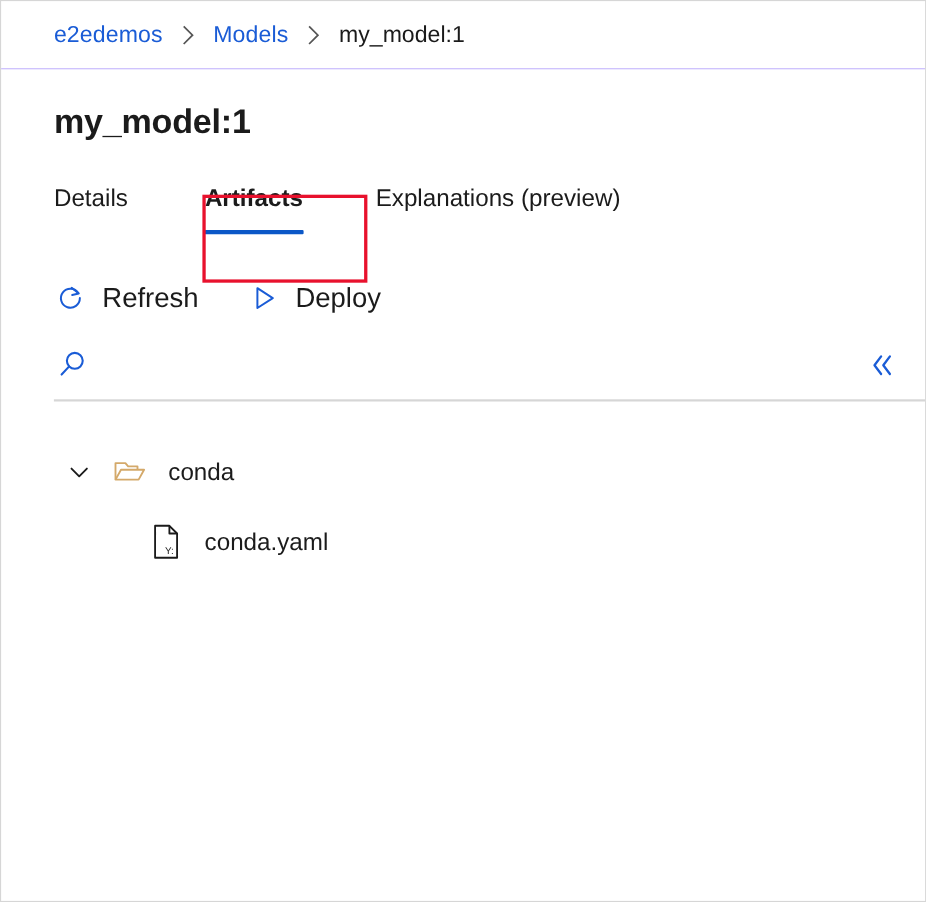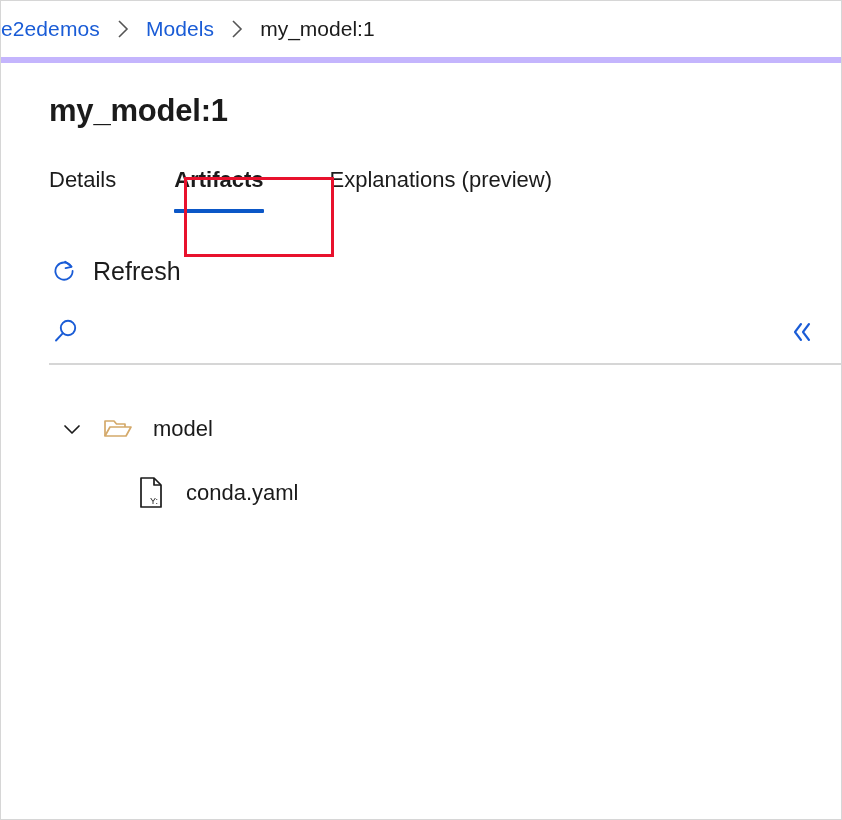--- a/index.html
+++ b/index.html
@@ -18,23 +18,24 @@
     box-sizing: border-box;
     border: 1px solid #d6d6d6;
     background: #ffffff;
     overflow: hidden;
   }
 
   
   .breadcrumb-bar {
     height: 62px;
     box-sizing: border-box;
-    border-bottom: 6px solid #c4b5fd;
-    display: flex;
-    align-items: center;
+    border-bottom: 1px solid #c4b5fd;
+    display: flex;
+    align-items: center;
+    padding-left: 48px;
   }
   .crumb-link {
     color: #1a5cd6;
     font-size: 21px;
     letter-spacing: 0.1px;
     cursor: pointer;
     white-space: nowrap;
   }
   .crumb-current {
     color: #1b1b1b;
@@ -83,21 +84,21 @@
   }
   .tab .tab-underline {
     position: absolute;
     left: 0;
     right: 0;
     bottom: -20px;
     height: 4px;
     background: #0b57c7;
     border-radius: 1px;
   }
-  .tab.artifacts { margin-right: 66px; }
+  .tab.artifacts { margin-left: 12px; margin-right: 66px; }
   .tab.endpoints { margin-right: 60px; }
 
   
   .annotation-box {
     position: absolute;
     left: 183px;
     top: 176px;
     width: 150px;
     height: 80px;
     border: 3px solid #e8112d;
@@ -258,20 +259,28 @@
 
   <div class="command-bar">
     <div class="cmd-btn">
       <span class="cmd-icon">
         <svg width="28" height="28" viewBox="0 0 28 28">
           <path d="M21.2 9.4 A8.6 8.6 0 1 0 22.6 14" fill="none" stroke="#1a5cd6" stroke-width="1.8" stroke-linecap="round"></path>
           <path d="M15.2 4.6 L21.6 9.8 L15.6 11.2" fill="none" stroke="#1a5cd6" stroke-width="1.8" stroke-linecap="round" stroke-linejoin="round"></path>
         </svg>
       </span>
       <span class="cmd-label">Refresh</span>
+    </div>
+    <div class="cmd-btn">
+      <span class="cmd-icon">
+        <svg width="28" height="28" viewBox="0 0 28 28">
+          <path d="M8 5 L22 14 L8 23 Z" fill="none" stroke="#1a5cd6" stroke-width="1.8" stroke-linejoin="round"></path>
+        </svg>
+      </span>
+      <span class="cmd-label">Deploy</span>
     </div>
   </div>
 
   <div class="search-row">
     <span class="search-icon">
       <svg width="30" height="30" viewBox="0 0 30 30">
         <circle cx="17" cy="11" r="7.2" fill="none" stroke="#1a5cd6" stroke-width="1.9"></circle>
         <line x1="11.9" y1="16.1" x2="5" y2="23.5" stroke="#1a5cd6" stroke-width="1.9" stroke-linecap="round"></line>
       </svg>
     </span>
@@ -292,21 +301,21 @@
         <svg width="24" height="24" viewBox="0 0 24 24">
             <path d="M5 9 L12 16 L19 9" fill="none" stroke="#1b1b1b" stroke-width="1.7" stroke-linecap="round" stroke-linejoin="round"></path>
           </svg>
       </span>
       <span class="node-icon">
         <svg width="30" height="26" viewBox="0 0 30 26">
           <path d="M2 20 L2 5 L11 5 L13.5 8 L22 8 L22 11" fill="none" stroke="#d4a96a" stroke-width="1.7" stroke-linejoin="round"></path>
           <path d="M2 20 L7 11 L28 11 L23 20 Z" fill="none" stroke="#d4a96a" stroke-width="1.7" stroke-linejoin="round"></path>
         </svg>
       </span>
-      <span class="node-label">model</span>
+      <span class="node-label">conda</span>
     </div>
 
     <div class="tree-row file">
       <span class="node-icon">
         <svg width="28" height="34" viewBox="0 0 28 34">
           <path d="M4 2 L17 2 L24 9 L24 31 L4 31 Z" fill="none" stroke="#1b1b1b" stroke-width="1.7" stroke-linejoin="round"></path>
           <path d="M17 2 L17 9 L24 9" fill="none" stroke="#1b1b1b" stroke-width="1.7" stroke-linejoin="round"></path>
           <text x="13" y="28" font-family="'Liberation Sans',sans-serif" font-size="9" fill="#1b1b1b">Y:</text>
         </svg>
       </span>

